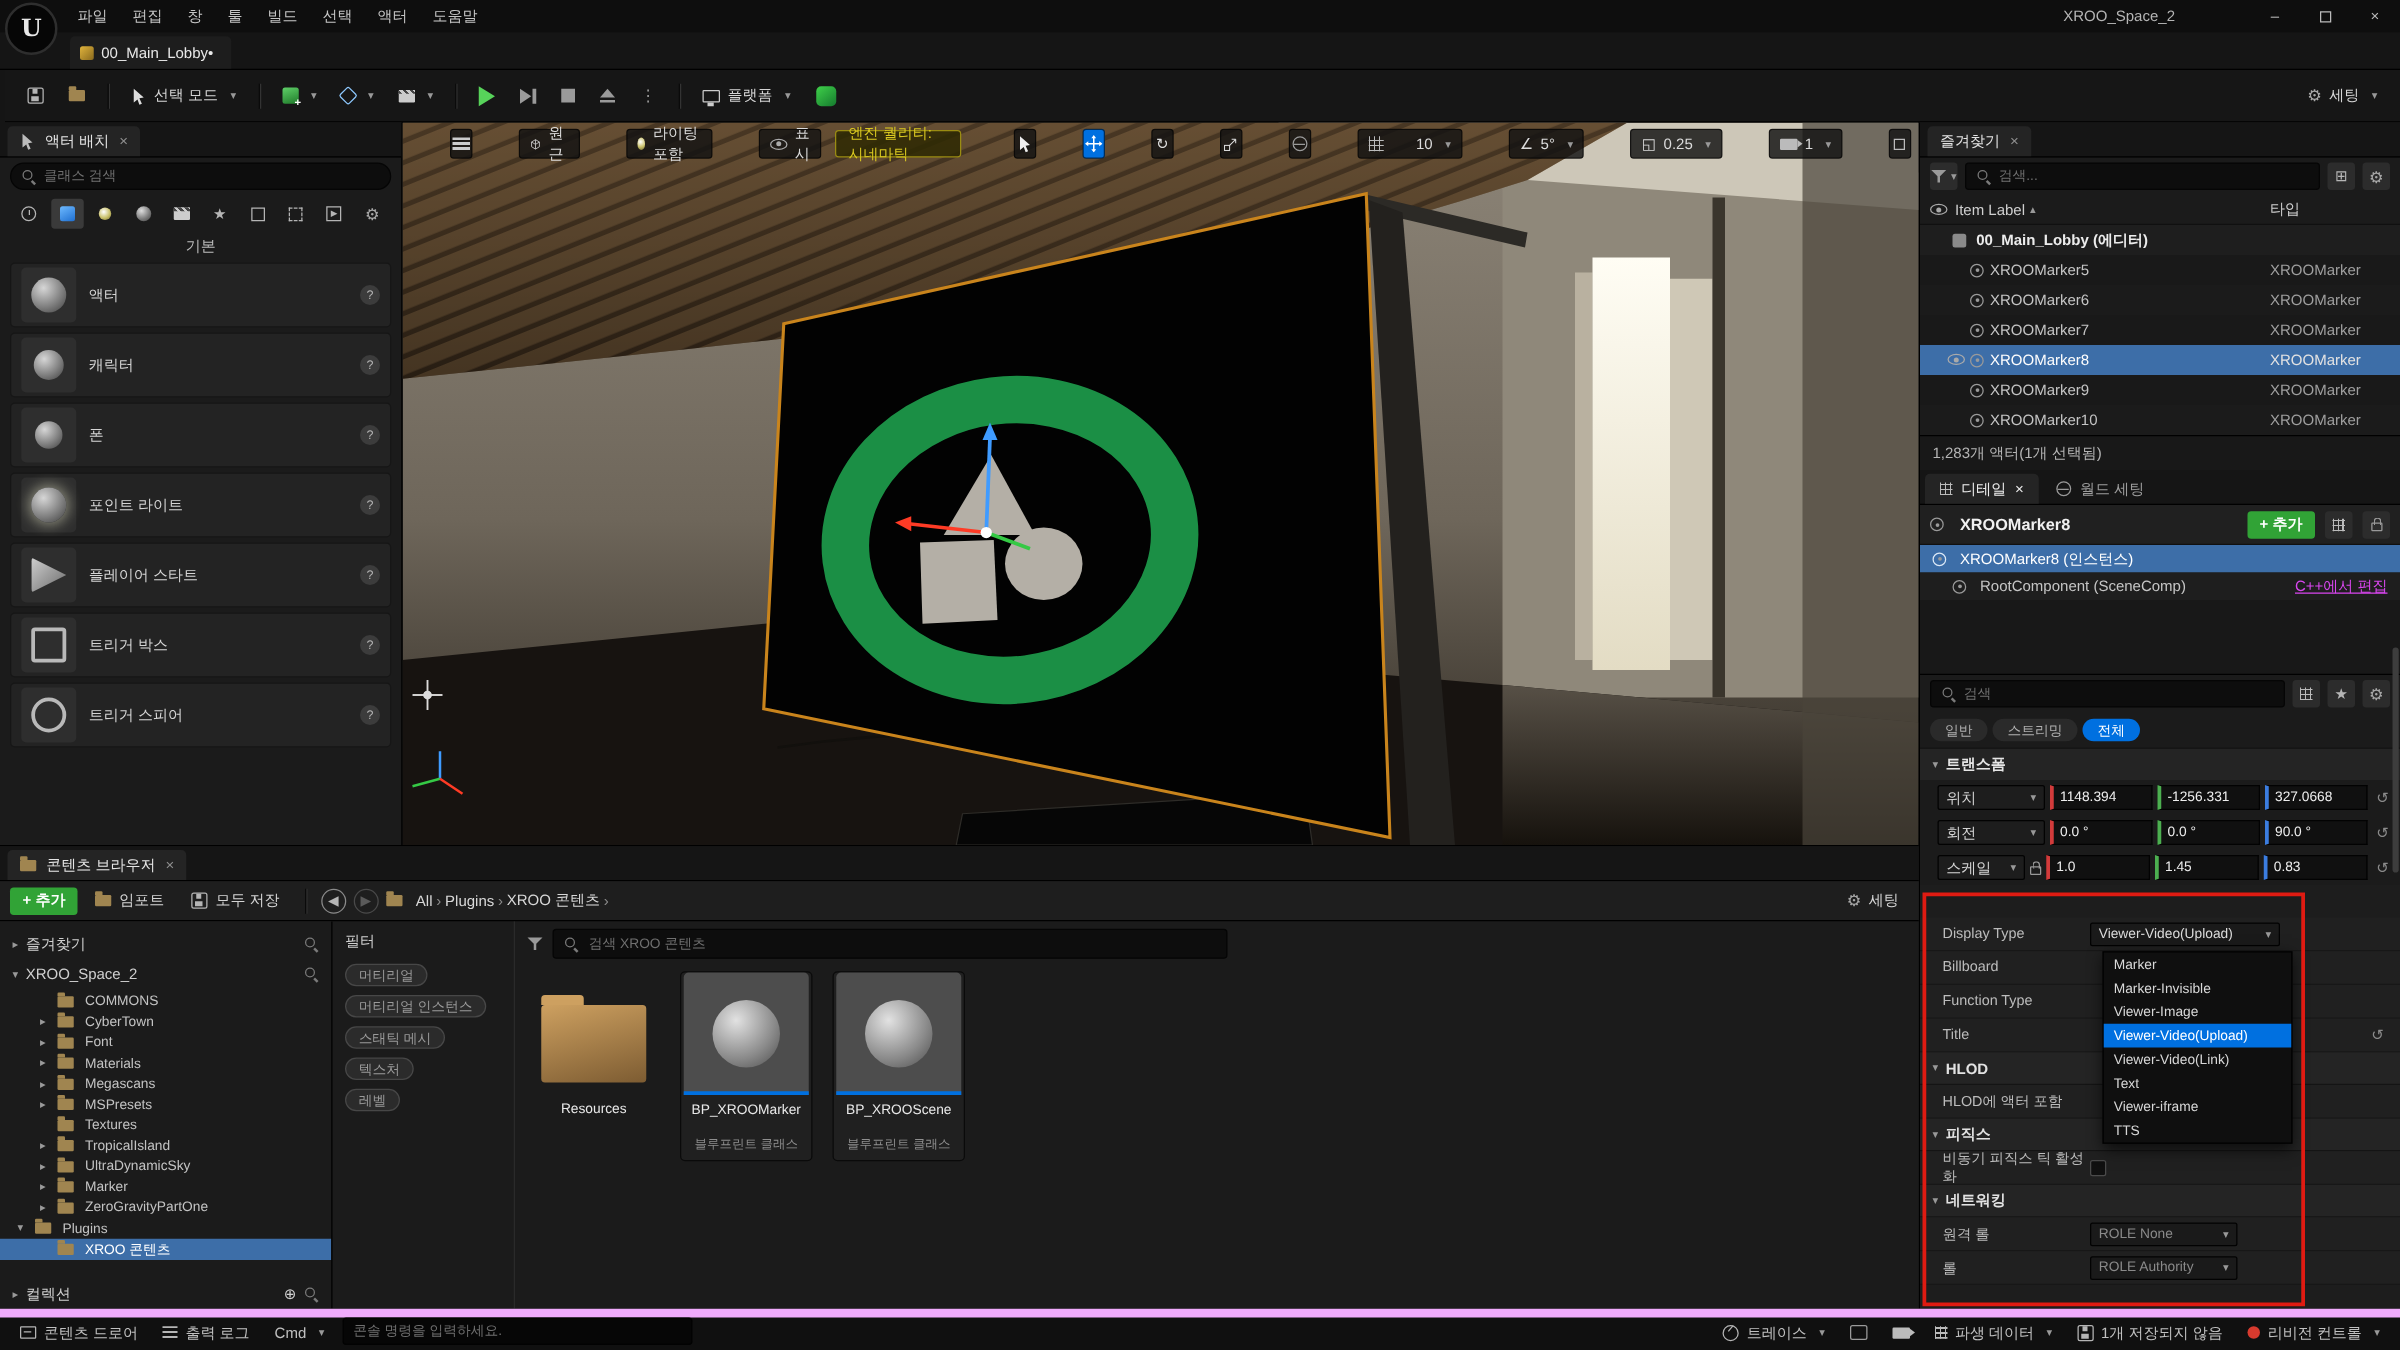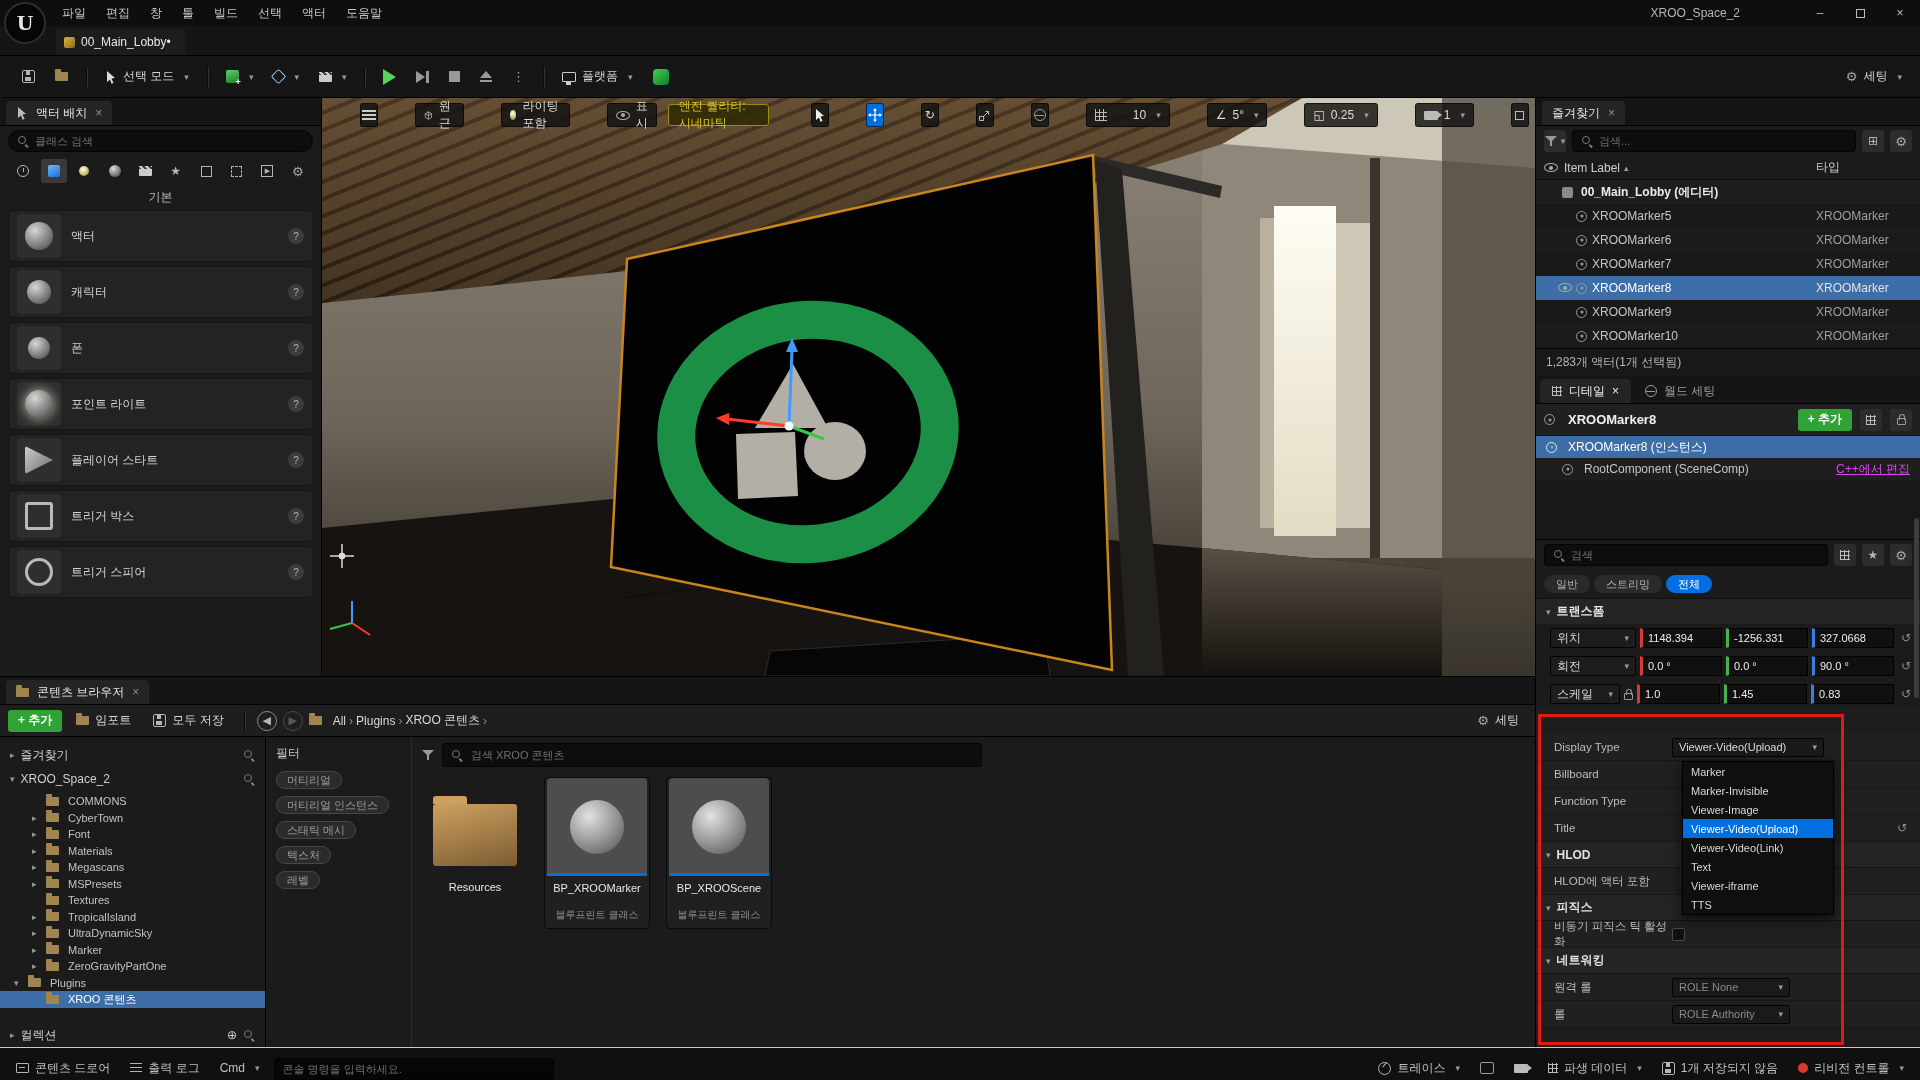--- a/index.html
+++ b/index.html
@@ -189,21 +189,21 @@
   .asset.bp{background:#202020;border:1px solid #0a0a0a;border-radius:4px;padding-bottom:6px;}
   .asset.bp .thumb{background:#4d4d4d;border-radius:4px 4px 0 0;}
   .asset.bp .thumb:after{content:"";position:absolute;left:0;right:0;bottom:0;height:3px;background:var(--accent);}
   .asset.bp .ball{width:54px;height:54px;border-radius:50%;background:radial-gradient(circle at 35% 30%,#e2e2e2,#8a8a8a 60%,#4a4a4a);}
   .bigfolder{width:84px;height:62px;background:linear-gradient(165deg,#cda060,#7d5c32);border-radius:3px;position:relative;margin-top:18px;}
   .bigfolder:before{content:"";position:absolute;top:-8px;left:0;width:34px;height:8px;background:#cda060;border-radius:3px 3px 0 0;}
   .aname{margin-top:6px;color:#e8e8e8;font-size:11px;text-align:center;max-width:100px;overflow:hidden;white-space:nowrap;}
   .asub{margin-top:14px;color:#8f8f8f;font-size:10px;text-align:center;}
   .cb-count{height:26px;display:flex;align-items:center;color:#9f9f9f;}
   
-  .statusbar{left:0;bottom:0;right:0;height:33px;background:#101010;border-top:1px solid #f0abfc;display:flex;align-items:flex-end;padding:0 10px;gap:8px;}
+  .statusbar{left:0;bottom:0;right:0;height:33px;background:#101010;border-top:7px solid #f0abfc;display:flex;align-items:flex-start;padding:0 10px;gap:8px;}
   .sbtn{display:flex;align-items:center;gap:6px;color:#c0c0c0;cursor:pointer;padding:0 6px;height:24px;border-radius:3px;}
   .console{width:280px;height:22px;background:#060606;border:1px solid #020202;border-radius:3px;display:flex;align-items:center;padding:0 8px;}
   .drawic{width:13px;height:10px;border:1.4px solid #b5b5b5;border-radius:1px;position:relative;}
   .drawic:after{content:"";position:absolute;left:2px;top:3px;width:6px;height:1.4px;background:#b5b5b5;}
   .listic{width:12px;height:10px;background:repeating-linear-gradient(#b5b5b5 0 1.5px,transparent 1.5px 4px);}
   .traceic{width:13px;height:13px;border-radius:50%;border:1.4px solid #b5b5b5;position:relative;}
   .traceic:after{content:"";position:absolute;left:5px;top:-1px;width:1.4px;height:6px;background:#b5b5b5;transform:rotate(40deg);}
   .reddot{width:10px;height:10px;border-radius:50%;background:#d83a2e;}
   .sicon{width:14px;height:12px;border:1.3px solid #9a9a9a;border-radius:2px;}
 </style>

